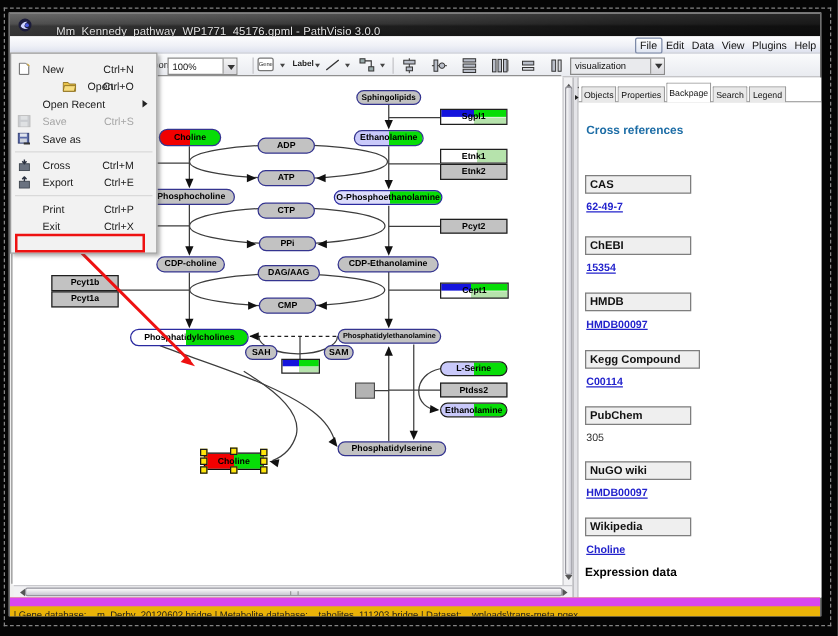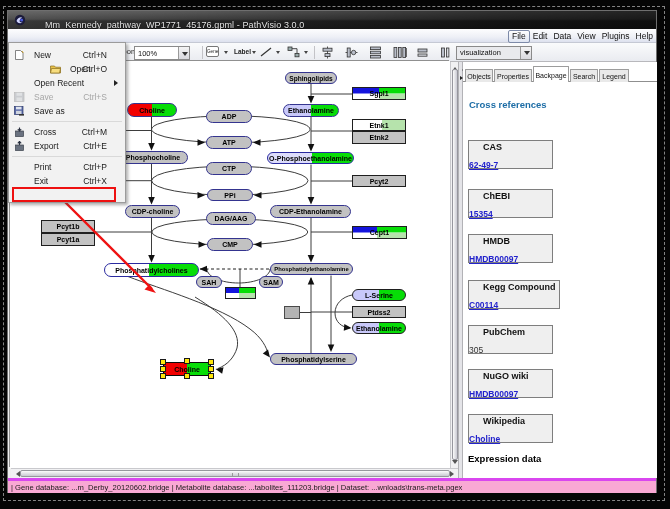--- a/index.html
+++ b/index.html
@@ -72,29 +72,29 @@
   .divider .tri{position:absolute;left:0.5px;width:0;height:0;border:2.5px solid transparent;}
   
   .sidepanel{position:absolute;left:455px;top:51px;width:194px;height:416px;background:#fff;}
   .tabbar{position:absolute;left:0;top:4px;width:100%;height:16px;border-bottom:1px solid #8f8f8f;
      background:transparent;font-size:7px;color:#111;}
   .tab{position:absolute;top:3px;height:13px;background:#e9e9e9;border:1px solid #9c9c9c;
      border-bottom:none;text-align:center;line-height:13px;border-radius:1px 1px 0 0;}
   .tab.active{top:0;height:16px;background:#fff;line-height:17px;z-index:2;font-size:7px;}
   .panel-content{position:absolute;left:0;top:20px;width:100%;bottom:0;background:#fff;}
   .crossref{position:absolute;left:6px;top:17px;font-size:9.5px;font-weight:700;color:#1d6da6;}
-  .xsec-box{position:absolute;left:5px;width:85px;height:29px;background:#efefef;
-     border:1px solid #7e7e7e;font-size:9px;font-weight:700;color:#111;line-height:13.5px;padding-left:14px;}
+  .xsec-box{position:absolute;left:5px;width:85px;height:15px;background:#efefef;
+     border:1px solid #7e7e7e;font-size:9px;font-weight:700;color:#111;line-height:13.5px;padding-left:3px;}
   .xsec-val{position:absolute;left:6px;font-size:8.5px;font-weight:700;}
   .xsec-val.link{color:#2222cc;text-decoration:underline;}
   .xsec-val.plain{color:#333;font-weight:400;}
   .expr{position:absolute;left:5px;font-size:9.5px;font-weight:700;color:#000;}
   
-  .statusbar{position:absolute;left:0;top:467px;width:100%;height:15px;background:#f9a8d4;
-    border-top:3px solid #d946ef;font-size:7.6px;color:#1a1a1a;line-height:14px;padding-left:3px;
+  .statusbar{position:absolute;left:0;top:467px;width:100%;height:15px;background:#eab308;
+    border-top:7px solid #d946ef;font-size:7.6px;color:#1a1a1a;line-height:14px;padding-left:3px;
     white-space:nowrap;overflow:hidden;}
   
   .filemenu{position:absolute;left:8px;top:42px;width:118px;height:161px;background:#f2f2f2;
     border:1px solid #9b9b9b;box-shadow:2px 2px 3px rgba(80,80,80,.45);z-index:10;font-size:8.5px;color:#1a1a1a;}
   .fm-item{position:absolute;left:1px;right:1px;height:14px;line-height:14px;}
   .fm-item .fm-label{position:absolute;left:24px;}
   .fm-item .fm-short{position:absolute;right:17px;}
   .fm-item .fm-icon{position:absolute;left:4px;top:2px;width:11px;height:10px;}
   .fm-item.disabled{color:#a6a6a6;}
   .fm-item .fm-sub{position:absolute;right:3px;top:4px;width:0;height:0;

